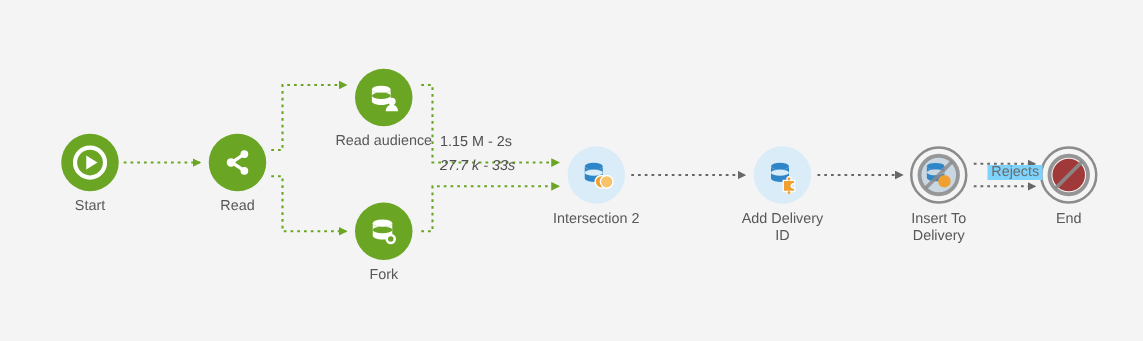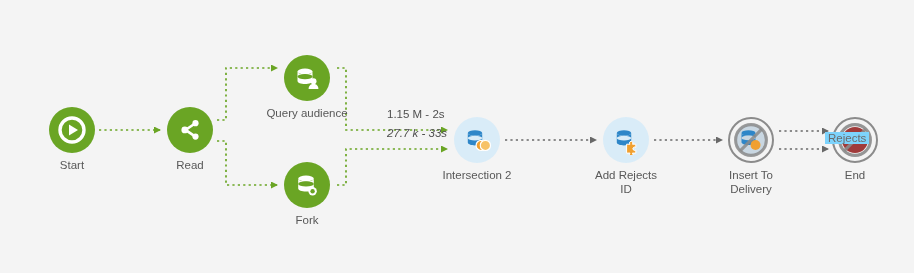--- a/index.html
+++ b/index.html
@@ -61,21 +61,20 @@
     color: #585858;
     white-space: pre-line;
   }
 
   
   .edge-label {
     position: absolute;
     font-size: 11.5px;
     color: #5b5b5b;
     white-space: nowrap;
-    margin-left: 35px;
   }
   .edge-label.metric { color: #4f4f4f; }
   .edge-label.rejects {
     color: #6b6b6b;
     background: #7dd3fc;
     padding: 0 3px;
   }
 </style>
 </head>
 <body>
@@ -151,21 +150,21 @@
         </g>
         <g fill="#6aa524">
           <ellipse cx="13" cy="13.6" rx="7.5" ry="2.6"></ellipse>
         </g>
         <g fill="#ffffff">
           <circle cx="21.5" cy="18.2" r="3"></circle>
           <path d="M16.6,26 c0,-3.1 2.2,-5.2 4.9,-5.2 s4.9,2.1 4.9,5.2 z"></path>
         </g>
       </svg>
     </div>
-    <div class="node-label">Query audience</div>
+    <div class="node-label">Read audience</div>
   </div>
 
   <div class="node" style="left:307px; top:185px;">
     <div class="disc green">
       <svg width="30" height="30" viewBox="0 0 30 30">
         <g fill="#ffffff">
           <ellipse cx="14" cy="8.5" rx="7.8" ry="3"></ellipse>
           <path d="M6.2,8.5 v10 c0,1.7 3.5,3 7.8,3 s7.8,-1.3 7.8,-3 v-10
                    c0,1.7 -3.5,3 -7.8,3 s-7.8,-1.3 -7.8,-3 z"></path>
         </g>
@@ -199,21 +198,21 @@
         <g fill="#2e86c8">
           <ellipse cx="13" cy="8" rx="7.2" ry="2.8"></ellipse>
           <path d="M5.8,8 v9.6 c0,1.6 3.2,2.9 7.2,2.9 s7.2,-1.3 7.2,-2.9 v-9.6
                    c0,1.6 -3.2,2.9 -7.2,2.9 s-7.2,-1.3 -7.2,-2.9 z"></path>
         </g>
         <ellipse cx="13" cy="13.1" rx="7.2" ry="2.4" fill="#d9ecf8"></ellipse>
         <path d="M15.6,19.2 h3.4 a1.7,1.7 0 1 1 2.4,0 h3.4 v3.3 a1.7,1.7 0 1 0 0,2.5
                  v3.1 h-3.4 a1.7,1.7 0 1 1 -2.4,0 h-3.4 z" fill="#f0a030" stroke="#ffffff" stroke-width="1"></path>
       </svg>
     </div>
-    <div class="node-label">Add Rejects
+    <div class="node-label">Add Delivery
 ID</div>
   </div>
 
   <div class="node" style="left:751px; top:140px;">
     <div class="disc ring">
       <svg width="36" height="36" viewBox="0 0 36 36">
         <circle cx="18" cy="18" r="16" fill="#c9d7e2"></circle>
         <g fill="#2e86c8">
           <ellipse cx="15.5" cy="11" rx="7" ry="2.7"></ellipse>
           <path d="M8.5,11 v9.2 c0,1.5 3.1,2.8 7,2.8 s7,-1.3 7,-2.8 v-9.2

